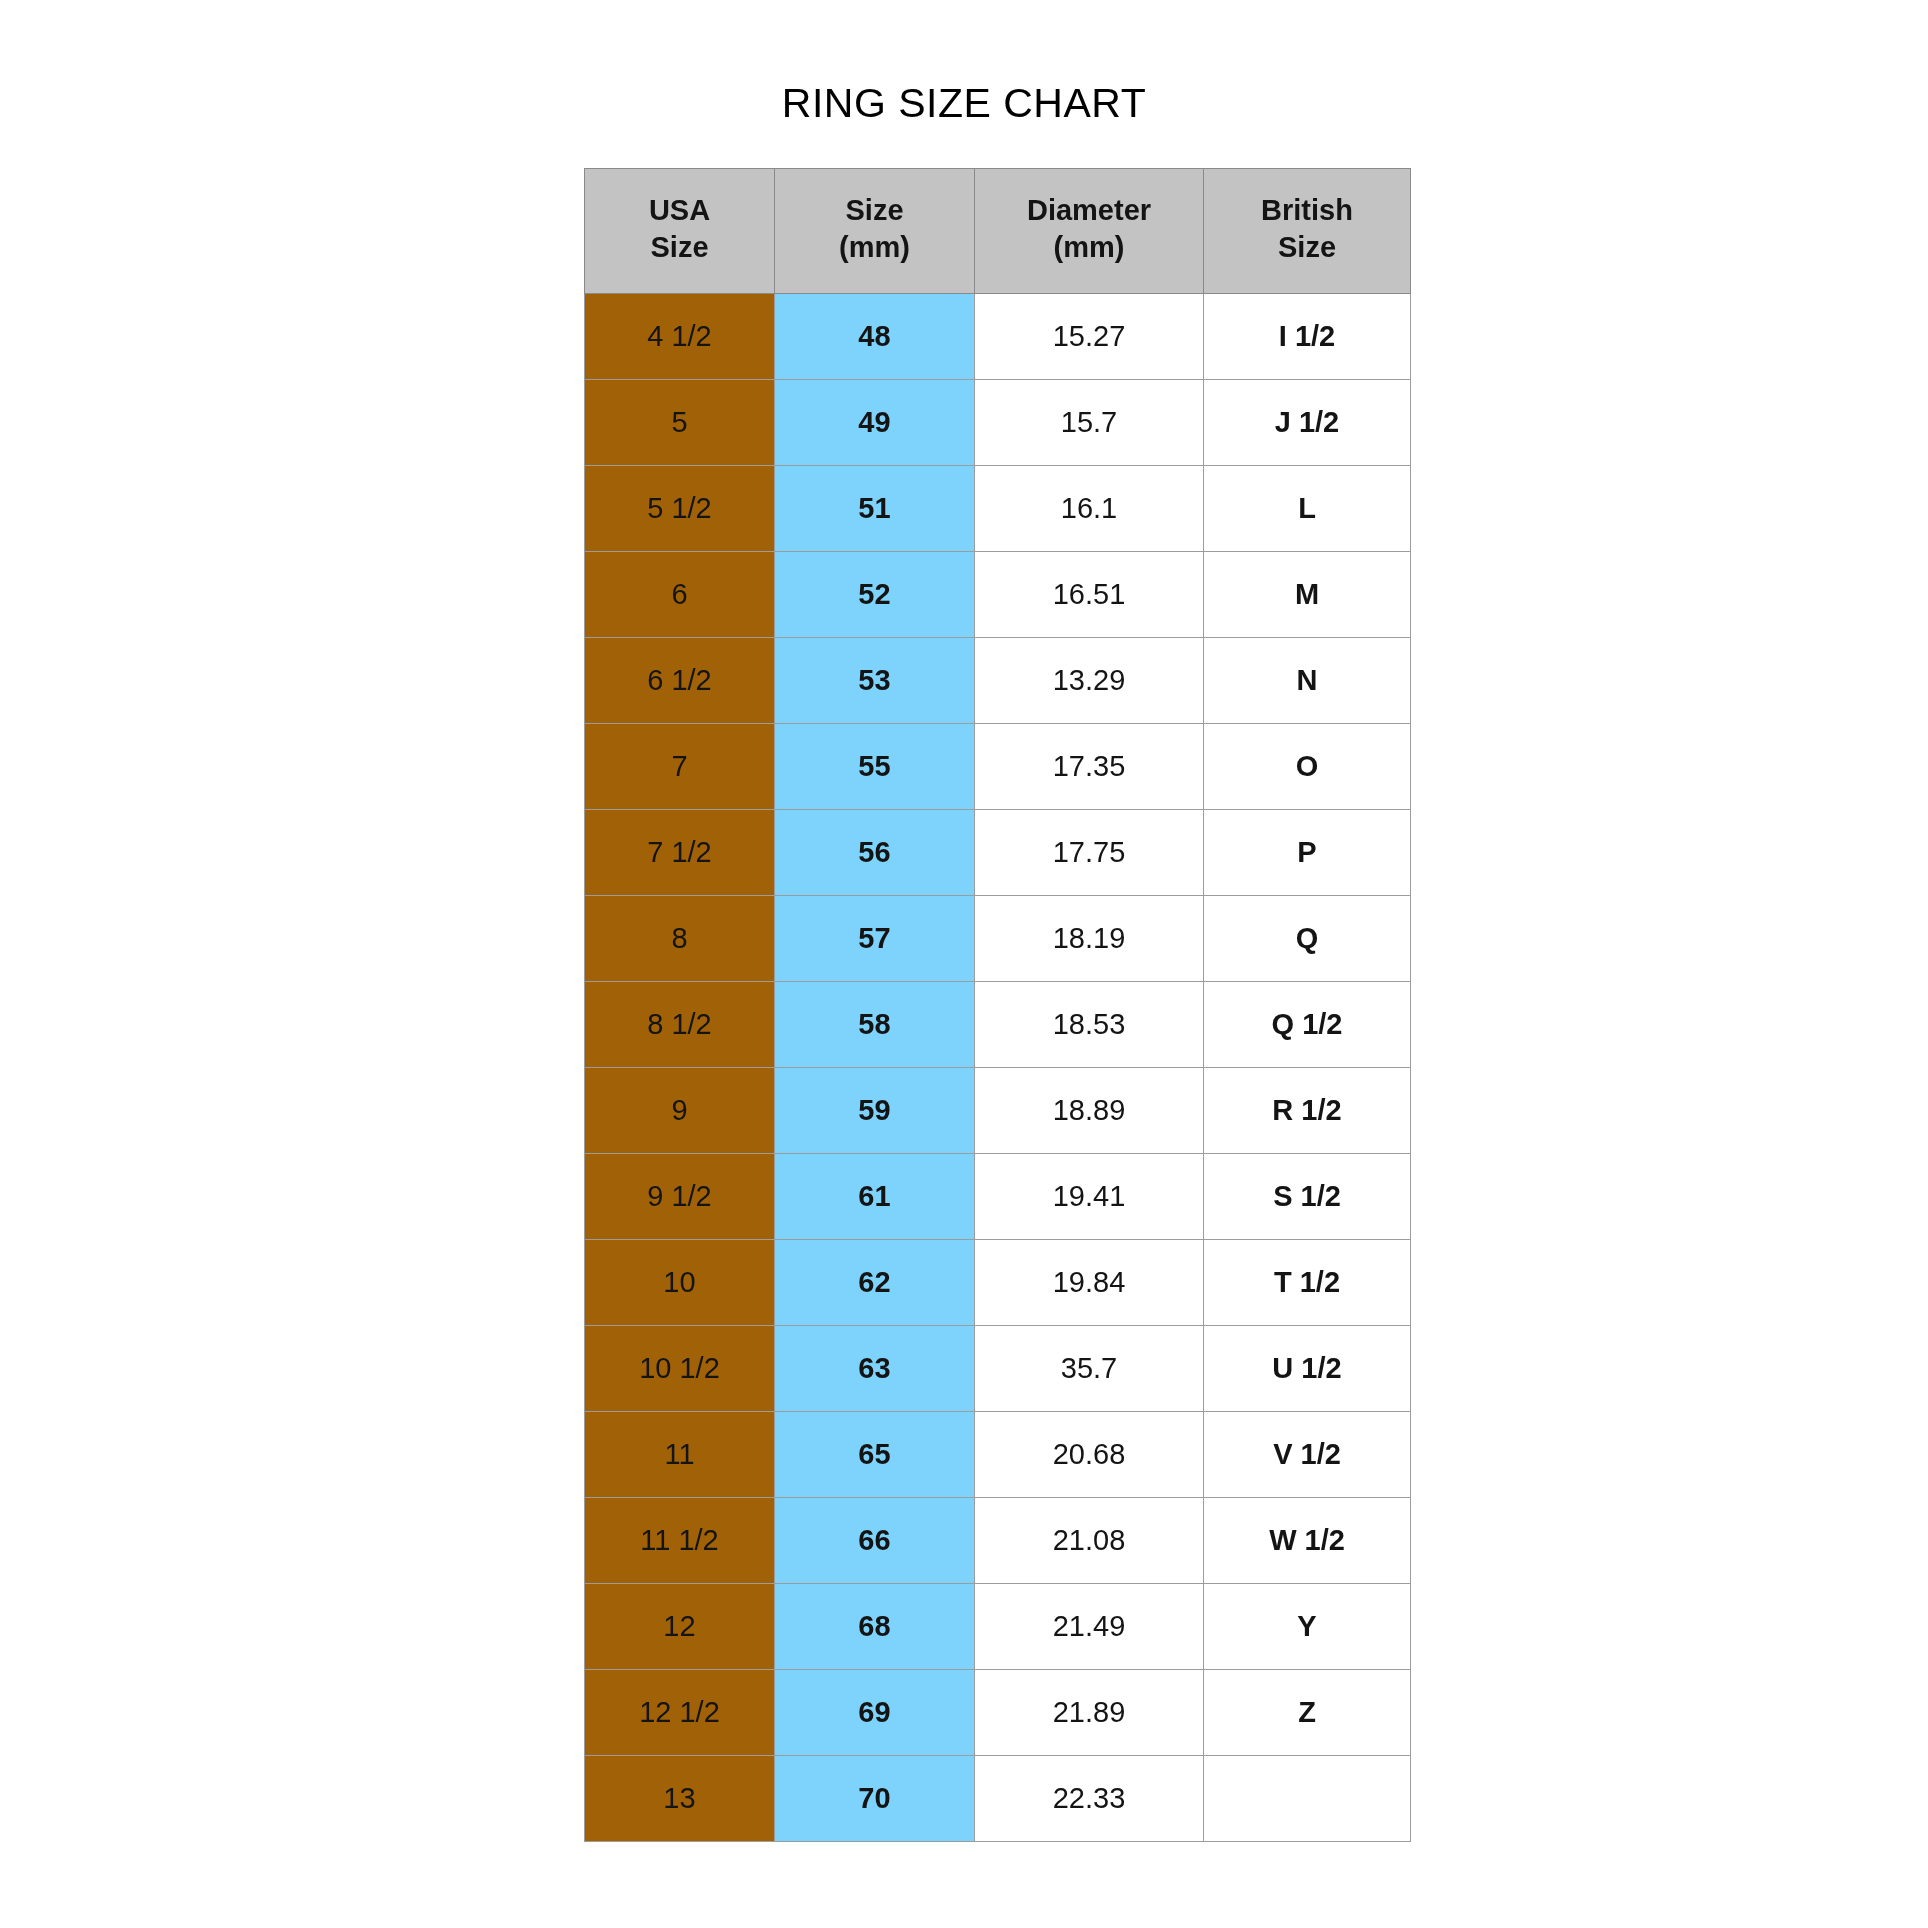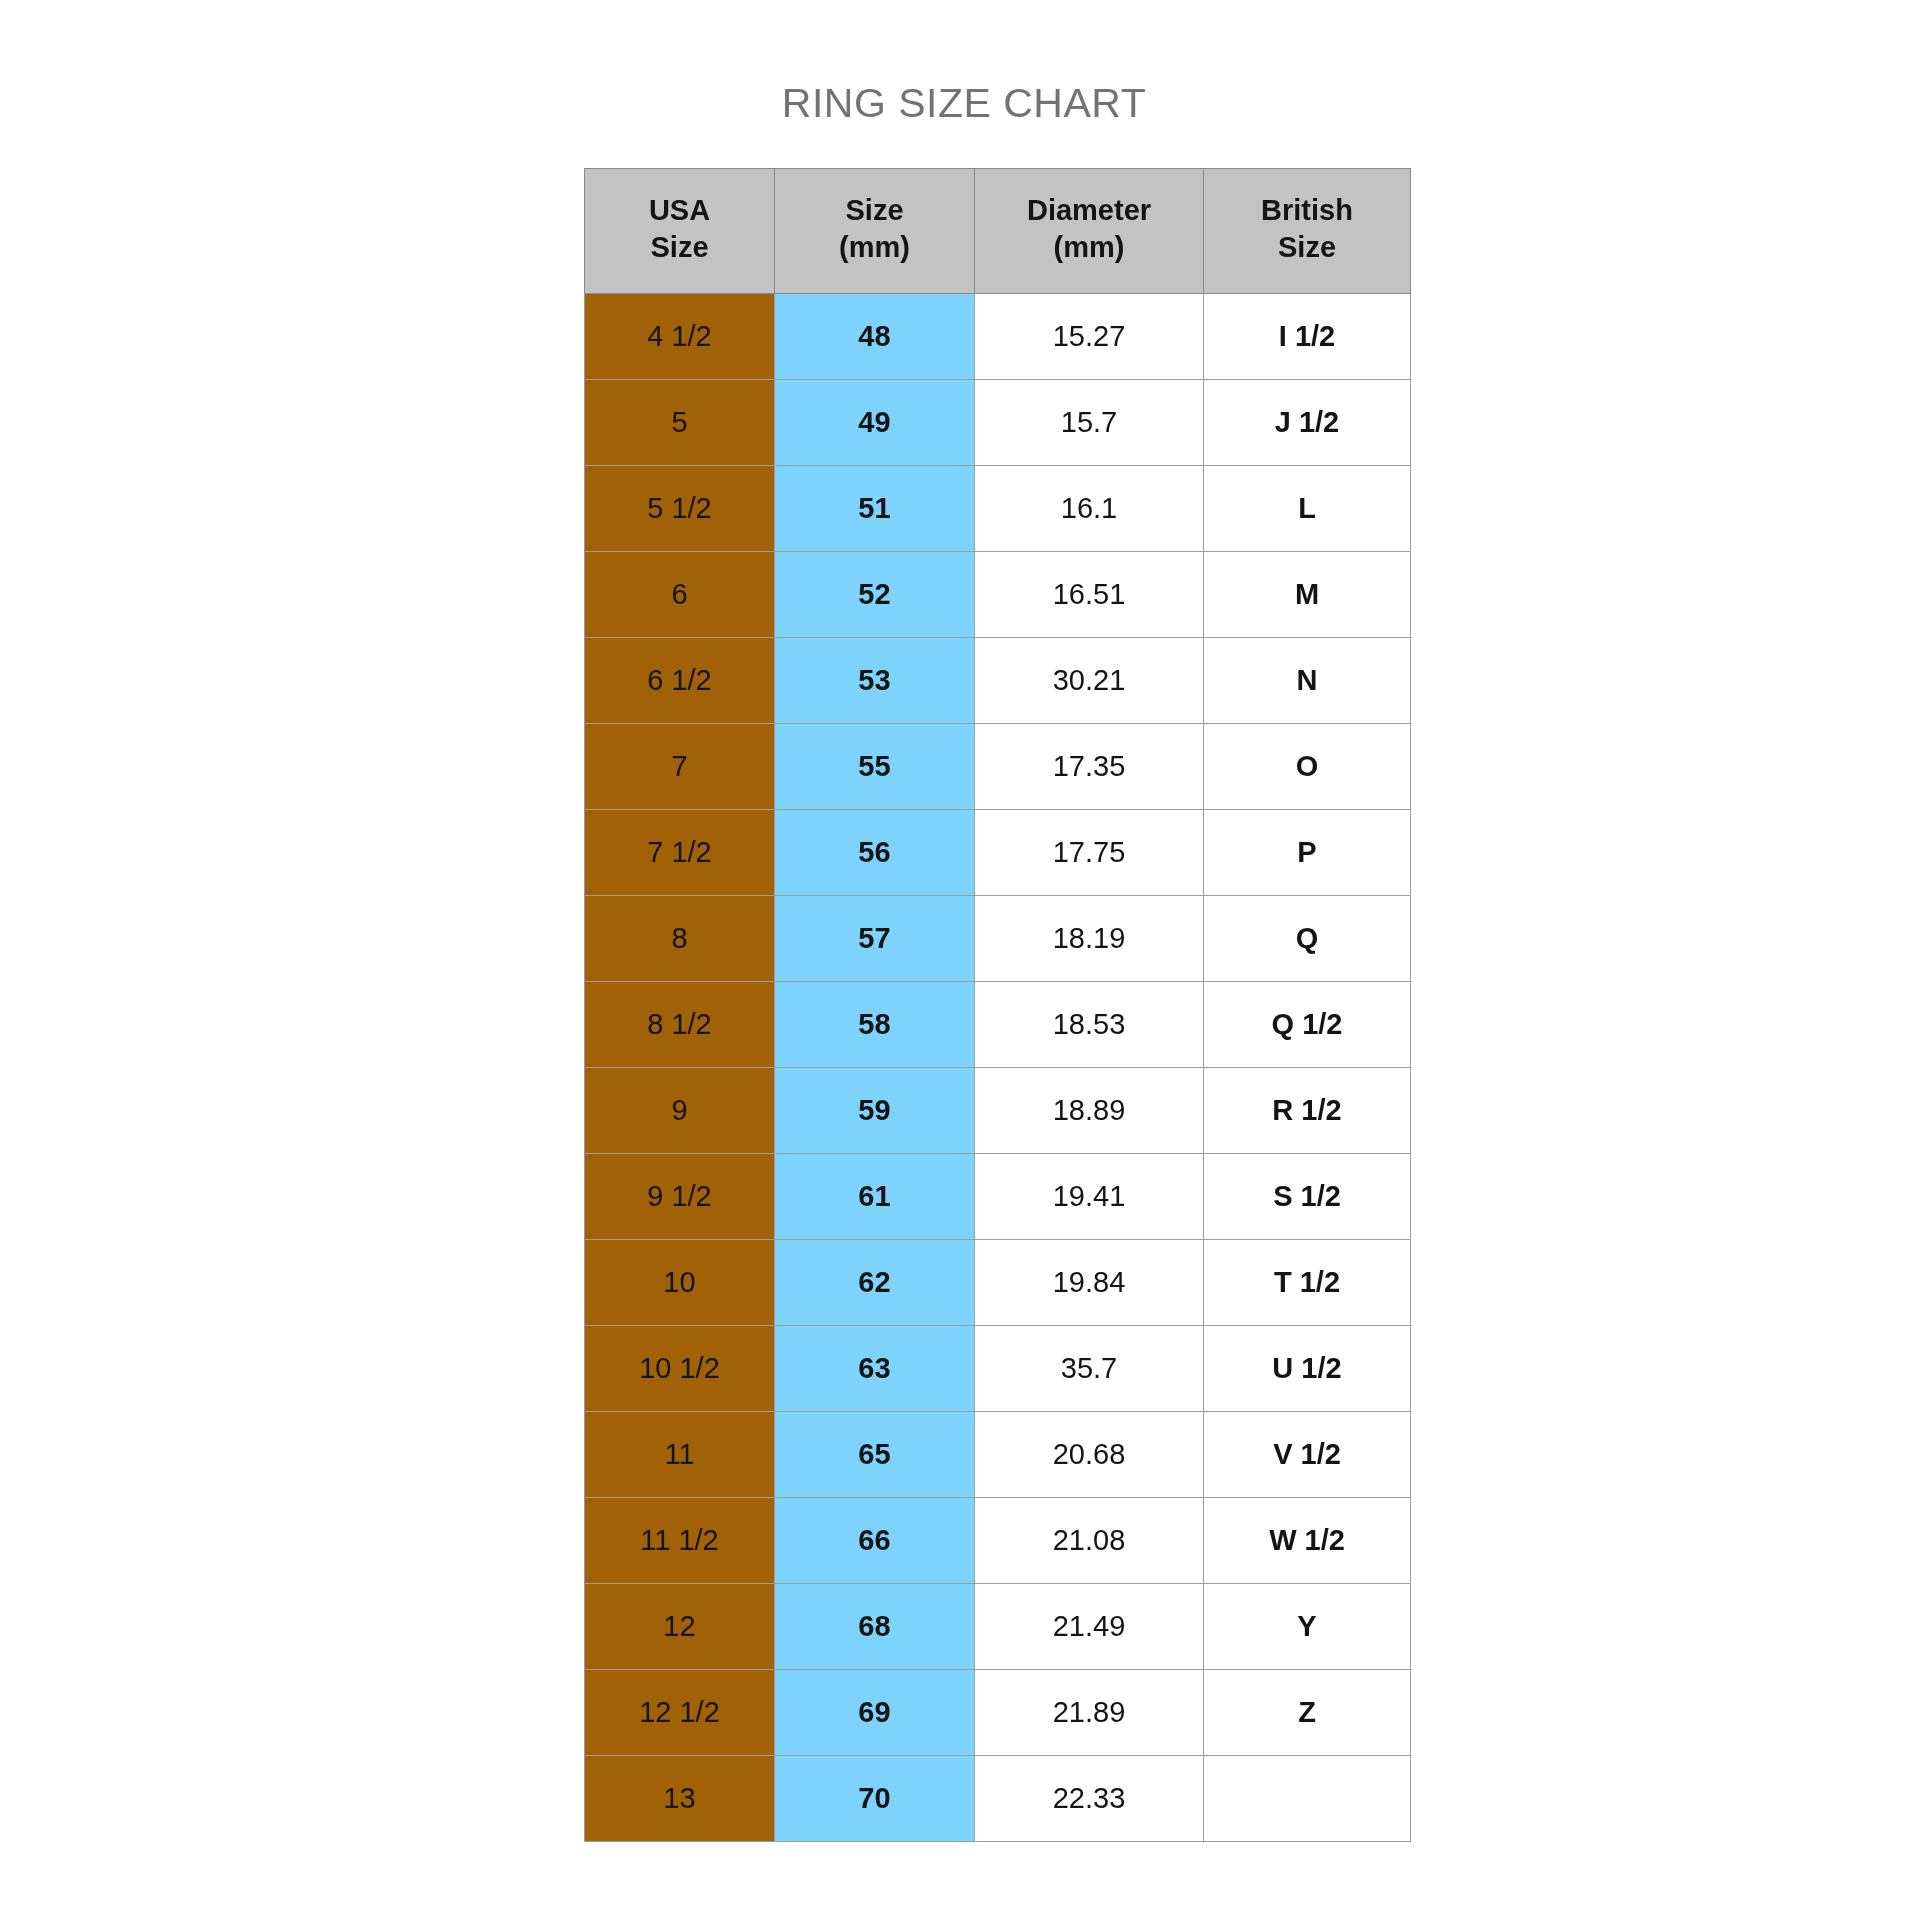--- a/index.html
+++ b/index.html
@@ -20,21 +20,21 @@
   }
 
   .chart-title {
     position: absolute;
     top: 80px;
     left: 0;
     width: 1928px;
     text-align: center;
     font-size: 41px;
     font-weight: 400;
-    color: #737373;
+    color: #000000;
     letter-spacing: 0.5px;
   }
 
   .table-wrap {
     position: absolute;
     top: 168px;
     left: 556px;
     width: 826px;
     padding-left: 28px;
   }
@@ -151,21 +151,21 @@
         </tr>
         <tr>
           <td class="usa">6</td>
           <td class="size">52</td>
           <td class="diam">16.51</td>
           <td class="brit">M</td>
         </tr>
         <tr>
           <td class="usa">6 1/2</td>
           <td class="size">53</td>
-          <td class="diam">30.21</td>
+          <td class="diam">13.29</td>
           <td class="brit">N</td>
         </tr>
         <tr>
           <td class="usa">7</td>
           <td class="size">55</td>
           <td class="diam">17.35</td>
           <td class="brit">O</td>
         </tr>
         <tr>
           <td class="usa">7 1/2</td>

